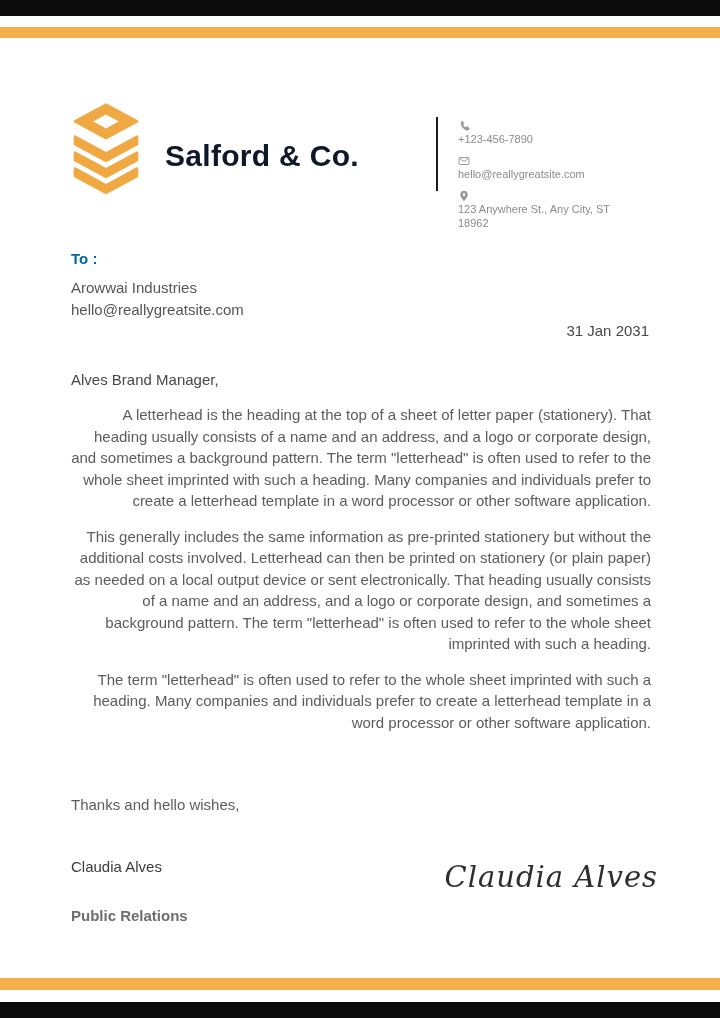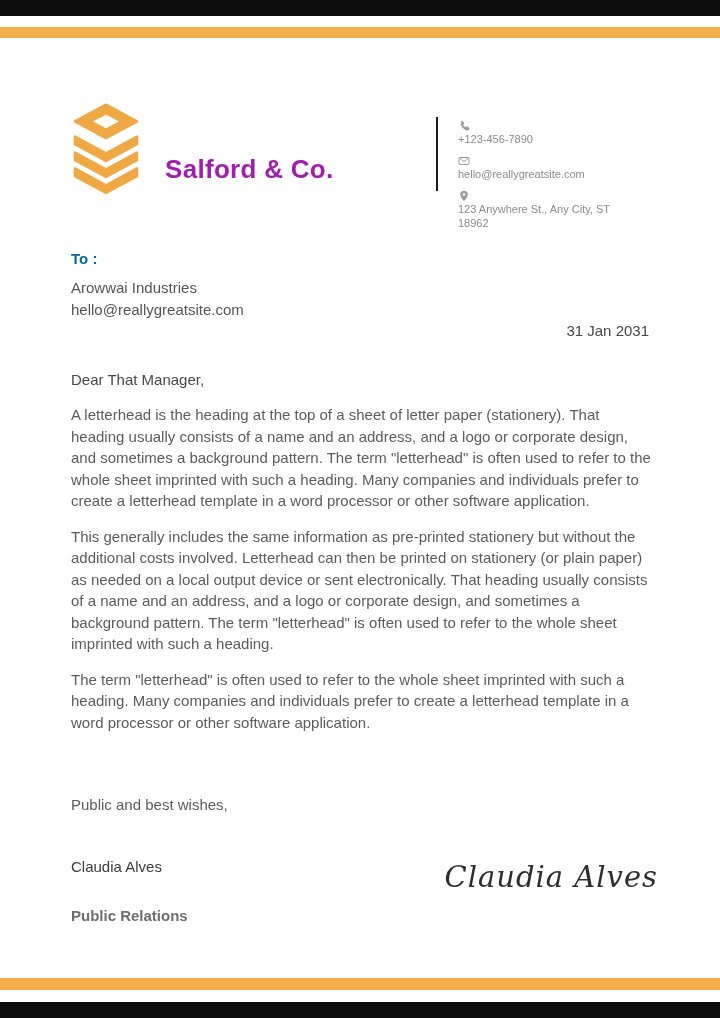--- a/index.html
+++ b/index.html
@@ -15,36 +15,36 @@
   
   .bar-black-top    { position: absolute; top: 0; left: 0; right: 0; height: 16px; background: #0c0c0c; }
   .bar-orange-top   { position: absolute; top: 27px; left: 0; right: 0; height: 11px; background: #F4AF4D; }
   .bar-orange-bottom{ position: absolute; top: 978px; left: 0; right: 0; height: 12px; background: #F4AF4D; }
   .bar-black-bottom { position: absolute; top: 1002px; left: 0; right: 0; height: 16px; background: #0c0c0c; }
 
   
   .logo { position: absolute; left: 64px; top: 103px; width: 84px; height: 94px; }
   .company-name {
     position: absolute; left: 165px; top: 139px;
-    font-size: 26px; font-weight: bold; color: #a21caf; letter-spacing: 0.3px; margin-top: 15px;
+    font-size: 30px; font-weight: bold; color: #0f172a; letter-spacing: 0.3px;
   }
   .header-divider { position: absolute; left: 436px; top: 117px; width: 2px; height: 74px; background: #1b1b1b; }
   .contact { position: absolute; left: 458px; top: 119px; width: 190px; }
   .contact-row { display: flex; align-items: flex-start; margin-bottom: 8px; flex-direction: column; }
   .contact-row .cicon { width: 12px; height: 12px; margin-right: 10px; flex: 0 0 auto; margin-top: 1px; }
   .contact-row .ctext { font-size: 11px; color: #8b8b8b; line-height: 14px; }
 
   
   .to-label { position: absolute; left: 71px; top: 250px; font-size: 15px; font-weight: bold; color: #0369a1; }
   .recipient { position: absolute; left: 71px; top: 277px; font-size: 15px; line-height: 22px; color: #565656; }
   .date { position: absolute; right: 71px; top: 322px; font-size: 15px; color: #474747; }
 
   
   .greeting { position: absolute; left: 71px; top: 371px; font-size: 15px; color: #474747; }
-  .body-text { position: absolute; left: 71px; top: 404px; width: 580px; }
+  .body-text { position: absolute; left: 71px; top: 404px; width: 580px; text-align: right; }
   .body-text p { font-size: 15px; line-height: 21.5px; color: #5c5c5c; margin-bottom: 14px; }
 
   .closing { position: absolute; left: 71px; top: 796px; font-size: 15px; color: #5c5c5c; }
   .sender-name  { position: absolute; left: 71px; top: 858px; font-size: 15px; color: #3b3b3b; }
   .sender-title { position: absolute; left: 71px; top: 907px; font-size: 15px; color: #6e6e6e; font-weight: bold; }
   .signature {
     position: absolute; right: 62px; top: 860px;
     font-family: "DejaVu Serif", serif; font-style: italic;
     font-size: 29px; color: #2e2e2e; letter-spacing: 1px;
   }
@@ -96,28 +96,28 @@
     </div>
   </div>
 
   <div class="to-label">To :</div>
   <div class="recipient">
     <div>Arowwai Industries</div>
     <div>hello@reallygreatsite.com</div>
   </div>
   <div class="date">31 Jan 2031</div>
 
-  <div class="greeting">Dear That Manager,</div>
+  <div class="greeting">Alves Brand Manager,</div>
   <div class="body-text">
     <p>A letterhead is the heading at the top of a sheet of letter paper (stationery). That heading usually consists of a name and an address, and a logo or corporate design, and sometimes a background pattern. The term "letterhead" is often used to refer to the whole sheet imprinted with such a heading. Many companies and individuals prefer to create a letterhead template in a word processor or other software application.</p>
     <p>This generally includes the same information as pre-printed stationery but without the additional costs involved. Letterhead can then be printed on stationery (or plain paper) as needed on a local output device or sent electronically. That heading usually consists of a name and an address, and a logo or corporate design, and sometimes a background pattern. The term "letterhead" is often used to refer to the whole sheet imprinted with such a heading.</p>
     <p>The term "letterhead" is often used to refer to the whole sheet imprinted with such a heading. Many companies and individuals prefer to create a letterhead template in a word processor or other software application.</p>
   </div>
 
-  <div class="closing">Public and best wishes,</div>
+  <div class="closing">Thanks and hello wishes,</div>
   <div class="sender-name">Claudia Alves</div>
   <div class="sender-title">Public Relations</div>
   <div class="signature">Claudia Alves</div>
 
   <div class="bar-orange-bottom"></div>
   <div class="bar-black-bottom"></div>
 
 </div>
 
 </body></html>

